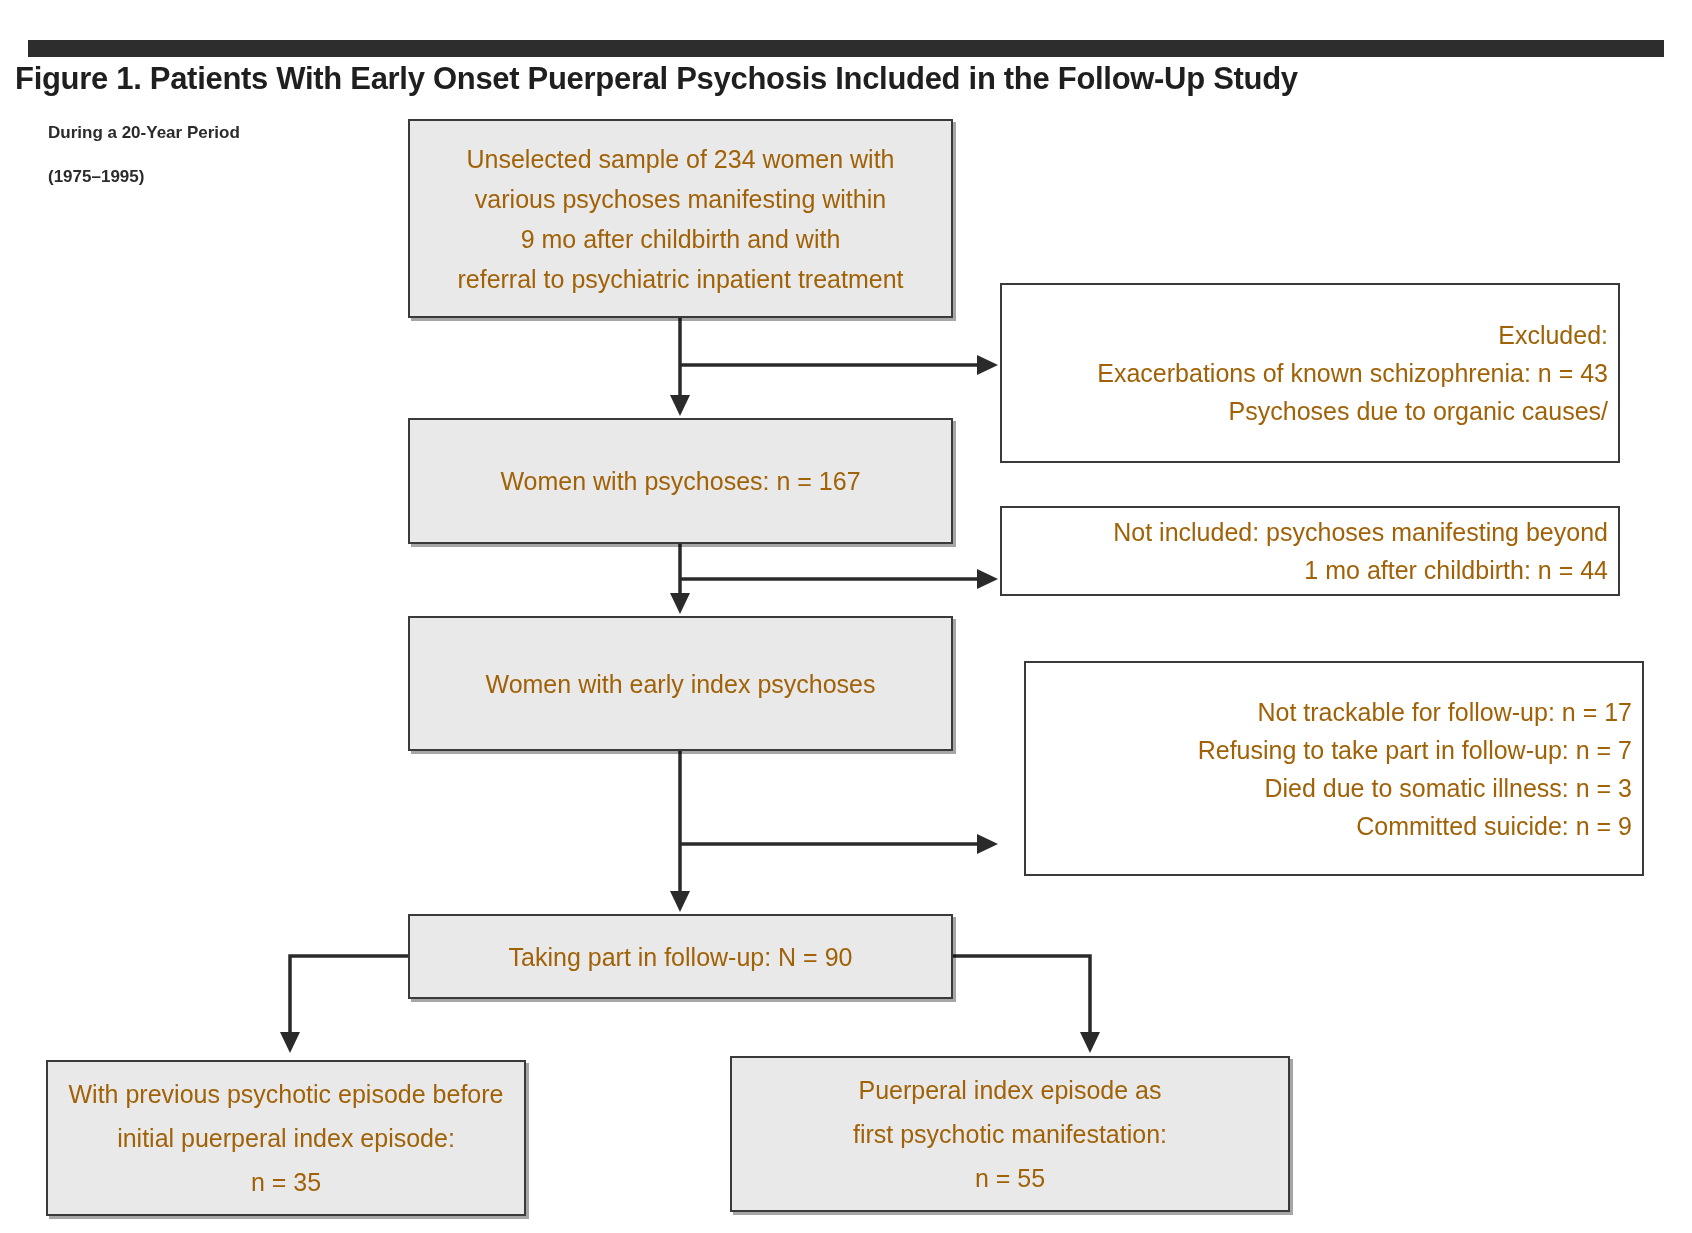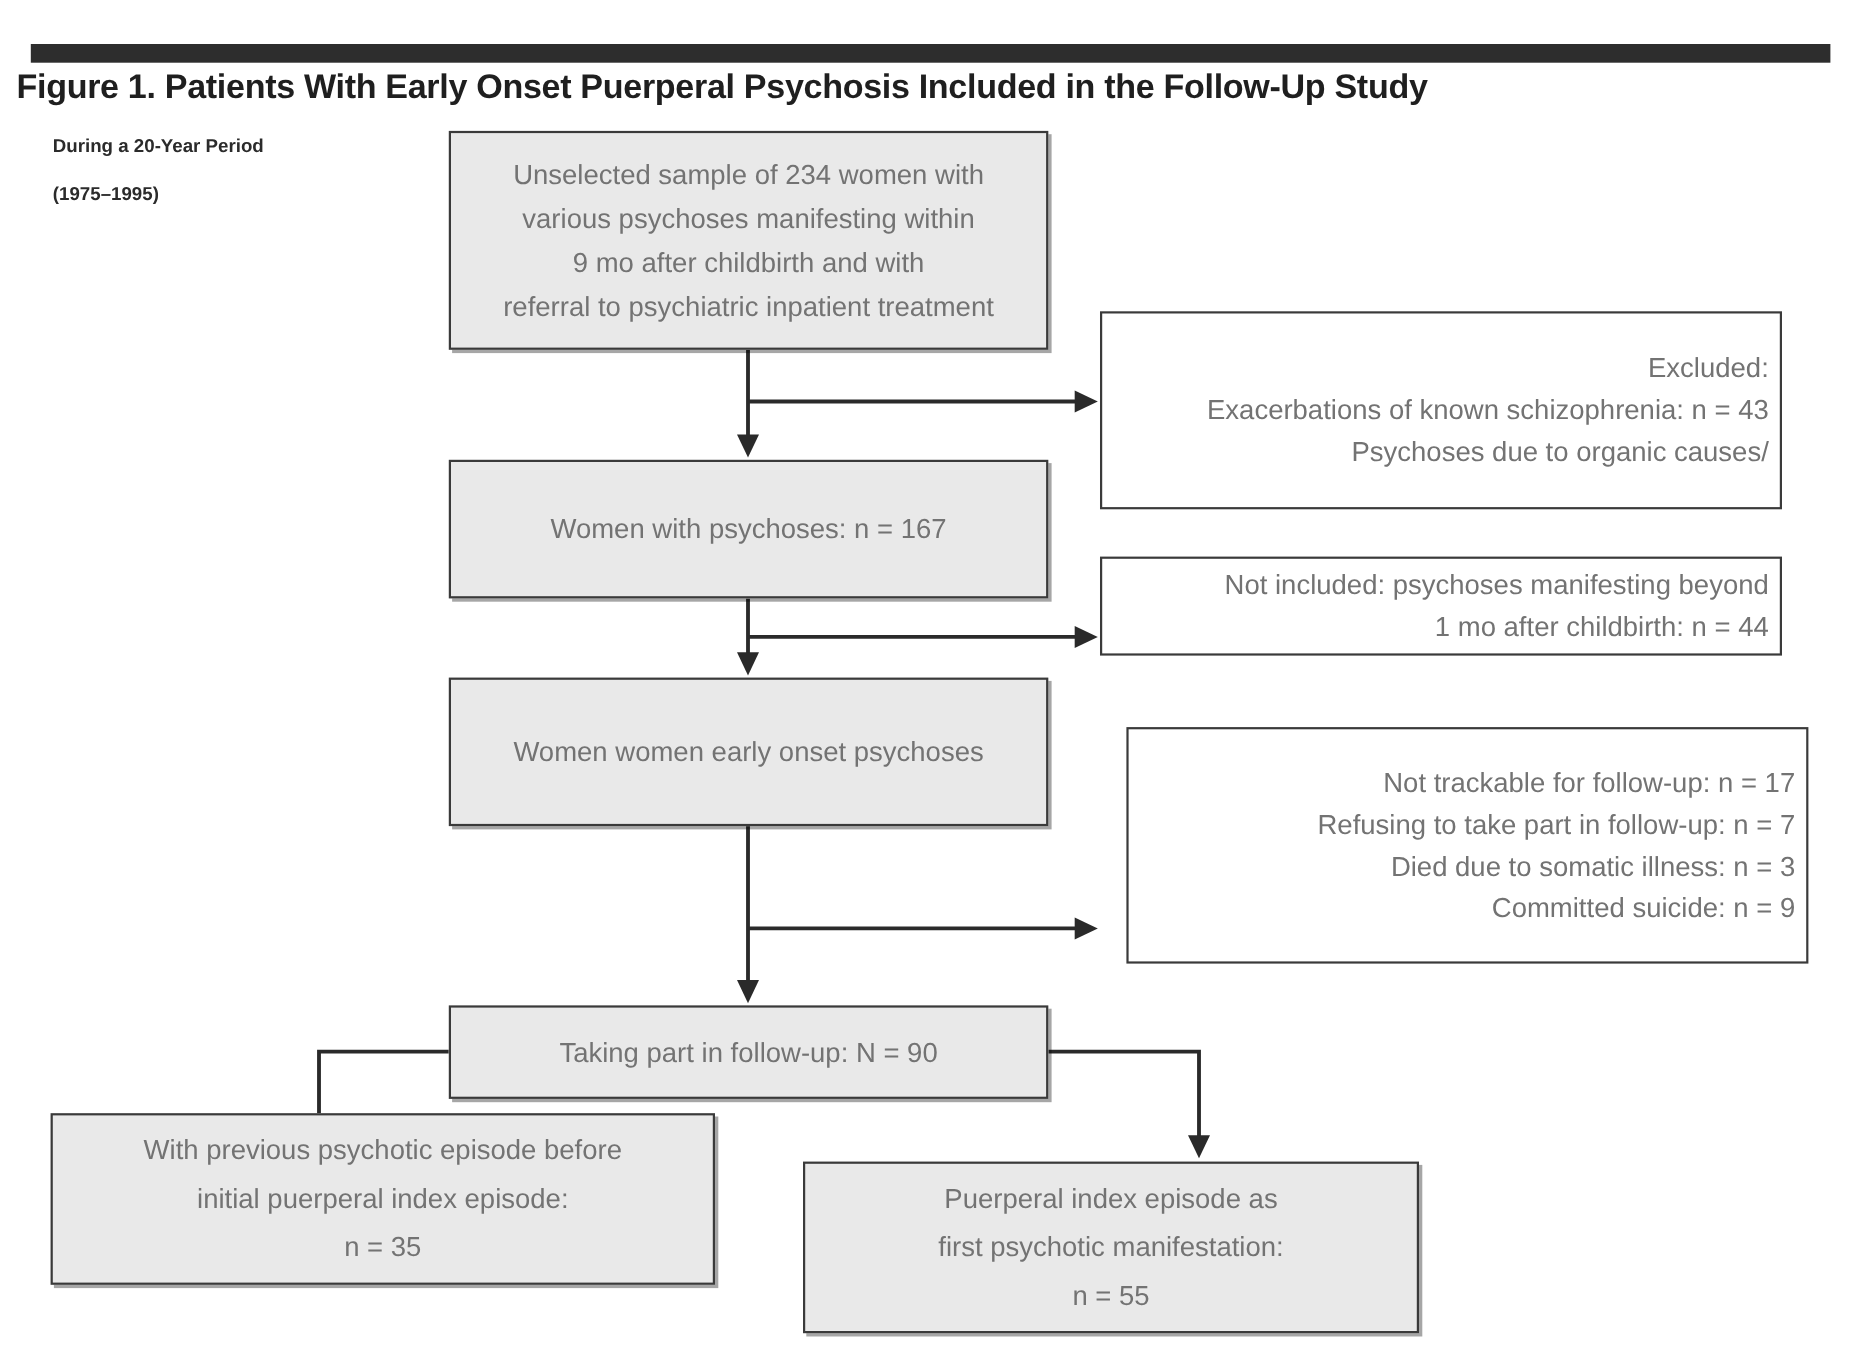--- a/index.html
+++ b/index.html
@@ -22,42 +22,42 @@
     letter-spacing:-0.3px;
   }
   .period-label{
     position:absolute;left:48px;top:80px;width:330px;
     font-size:17px;font-weight:bold;color:#2b2b2b;line-height:44px;
   }
   .flow-box{
     position:absolute;
     box-sizing:border-box;
     display:flex;flex-direction:column;justify-content:center;
-    font-size:25px;line-height:40px;color:#737373;
+    font-size:25px;line-height:40px;color:#a16207;
   }
   .flow-box.gray{
     background:#e9e9e9;
     border:2.5px solid #3a3a3a;
     box-shadow:3px 3px 0 rgba(0,0,0,0.35);
     text-align:center;
   }
   .flow-box.white{
     background:#ffffff;
     border:2px solid #3a3a3a;
     text-align:right;
     padding-left:22px;padding-right:10px;
     line-height:38px;
   }
   
   #box-unselected{left:408px;top:88px;width:545px;height:199px;}
   #box-psychoses{left:408px;top:387px;width:545px;height:126px;}
   #box-early-onset{left:408px;top:585px;width:545px;height:135px;}
   #box-taking-part{left:408px;top:883px;width:545px;height:85px;}
   
-  #box-previous-episode{left:46px;top:981px;width:604px;height:156px;line-height:44px;}
+  #box-previous-episode{left:46px;top:1029px;width:480px;height:156px;line-height:44px;}
   #box-index-first{left:730px;top:1025px;width:560px;height:156px;line-height:44px;}
   
   #box-excluded{left:1000px;top:252px;width:620px;height:180px;}
   #box-not-included{left:1000px;top:475px;width:620px;height:90px;}
   #box-not-followup{left:1024px;top:630px;width:620px;height:215px;}
   .connector-layer{
     position:absolute;left:0;top:0;width:1692px;height:1233px;
     pointer-events:none;
   }
   .connector-layer line, .connector-layer polyline{
@@ -128,21 +128,21 @@
     <div>various psychoses manifesting within</div>
     <div>9 mo after childbirth and with</div>
     <div>referral to psychiatric inpatient treatment</div>
   </div>
 
   <div id="box-psychoses" class="flow-box gray">
     <div>Women with psychoses: n = 167</div>
   </div>
 
   <div id="box-early-onset" class="flow-box gray">
-    <div>Women women early onset psychoses</div>
+    <div>Women with early index psychoses</div>
   </div>
 
   <div id="box-taking-part" class="flow-box gray">
     <div>Taking part in follow-up: N = 90</div>
   </div>
 
   <div id="box-previous-episode" class="flow-box gray">
     <div>With previous psychotic episode before</div>
     <div>initial puerperal index episode:</div>
     <div>n = 35</div>

